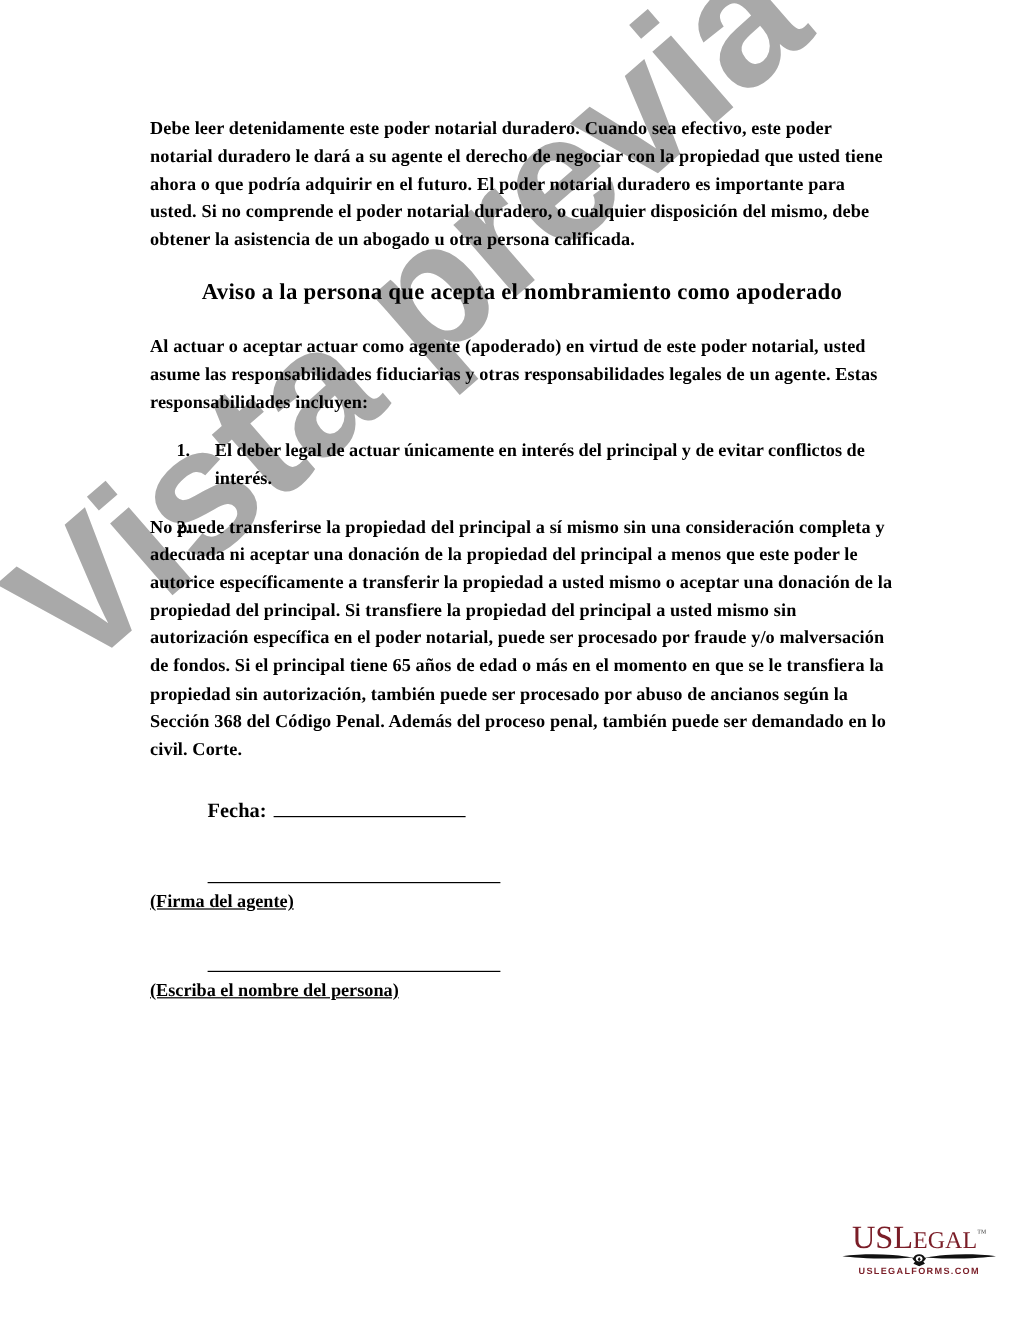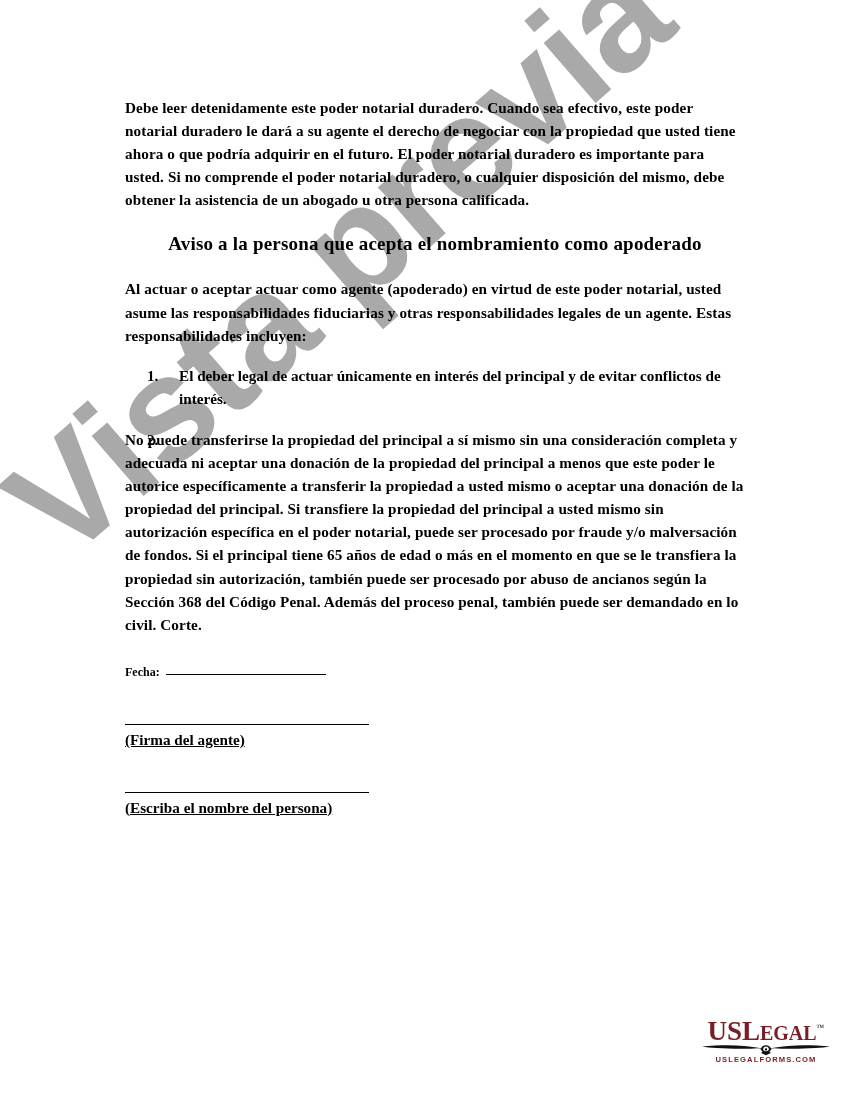--- a/index.html
+++ b/index.html
@@ -59,25 +59,26 @@
   .numlist-item:last-child { margin-bottom: 0; }
   .numlist-marker {
     position: absolute;
     left: 22px;
     top: 0;
     font-size: 15.2px;
     font-weight: bold;
   }
   .sig-block { margin-top: 26px; }
   .sig-row {
-    font-size: 12px;
+    font-size: 17px;
     font-weight: bold;
     color: #000000;
     margin-bottom: 2px;
     white-space: nowrap;
+    margin-left: 48px;
   }
   .rule {
     display: inline-block;
     border-bottom: 1.6px solid #000;
     vertical-align: baseline;
   }
   .rule-date { width: 160px; margin-left: 6px; height: 1.05em; }
   .rule-long { width: 244px; height: 1.05em; }
   .sig-caption {
     font-size: 15.2px;
@@ -122,21 +123,20 @@
     text-align: center;
   }
   .logo-word {
     font-family: "Liberation Serif", "DejaVu Serif", serif;
     font-size: 27px;
     color: #7a1d27;
     line-height: 1;
     letter-spacing: 0px;
     position: relative;
     display: inline-block;
-    font-weight: bold;
   }
   .logo-word .sc {
     font-size: 20px;
     letter-spacing: 0px;
   }
   .logo-tm {
     font-size: 8px;
     vertical-align: super;
     color: #4a4a4a;
     letter-spacing: 0;

